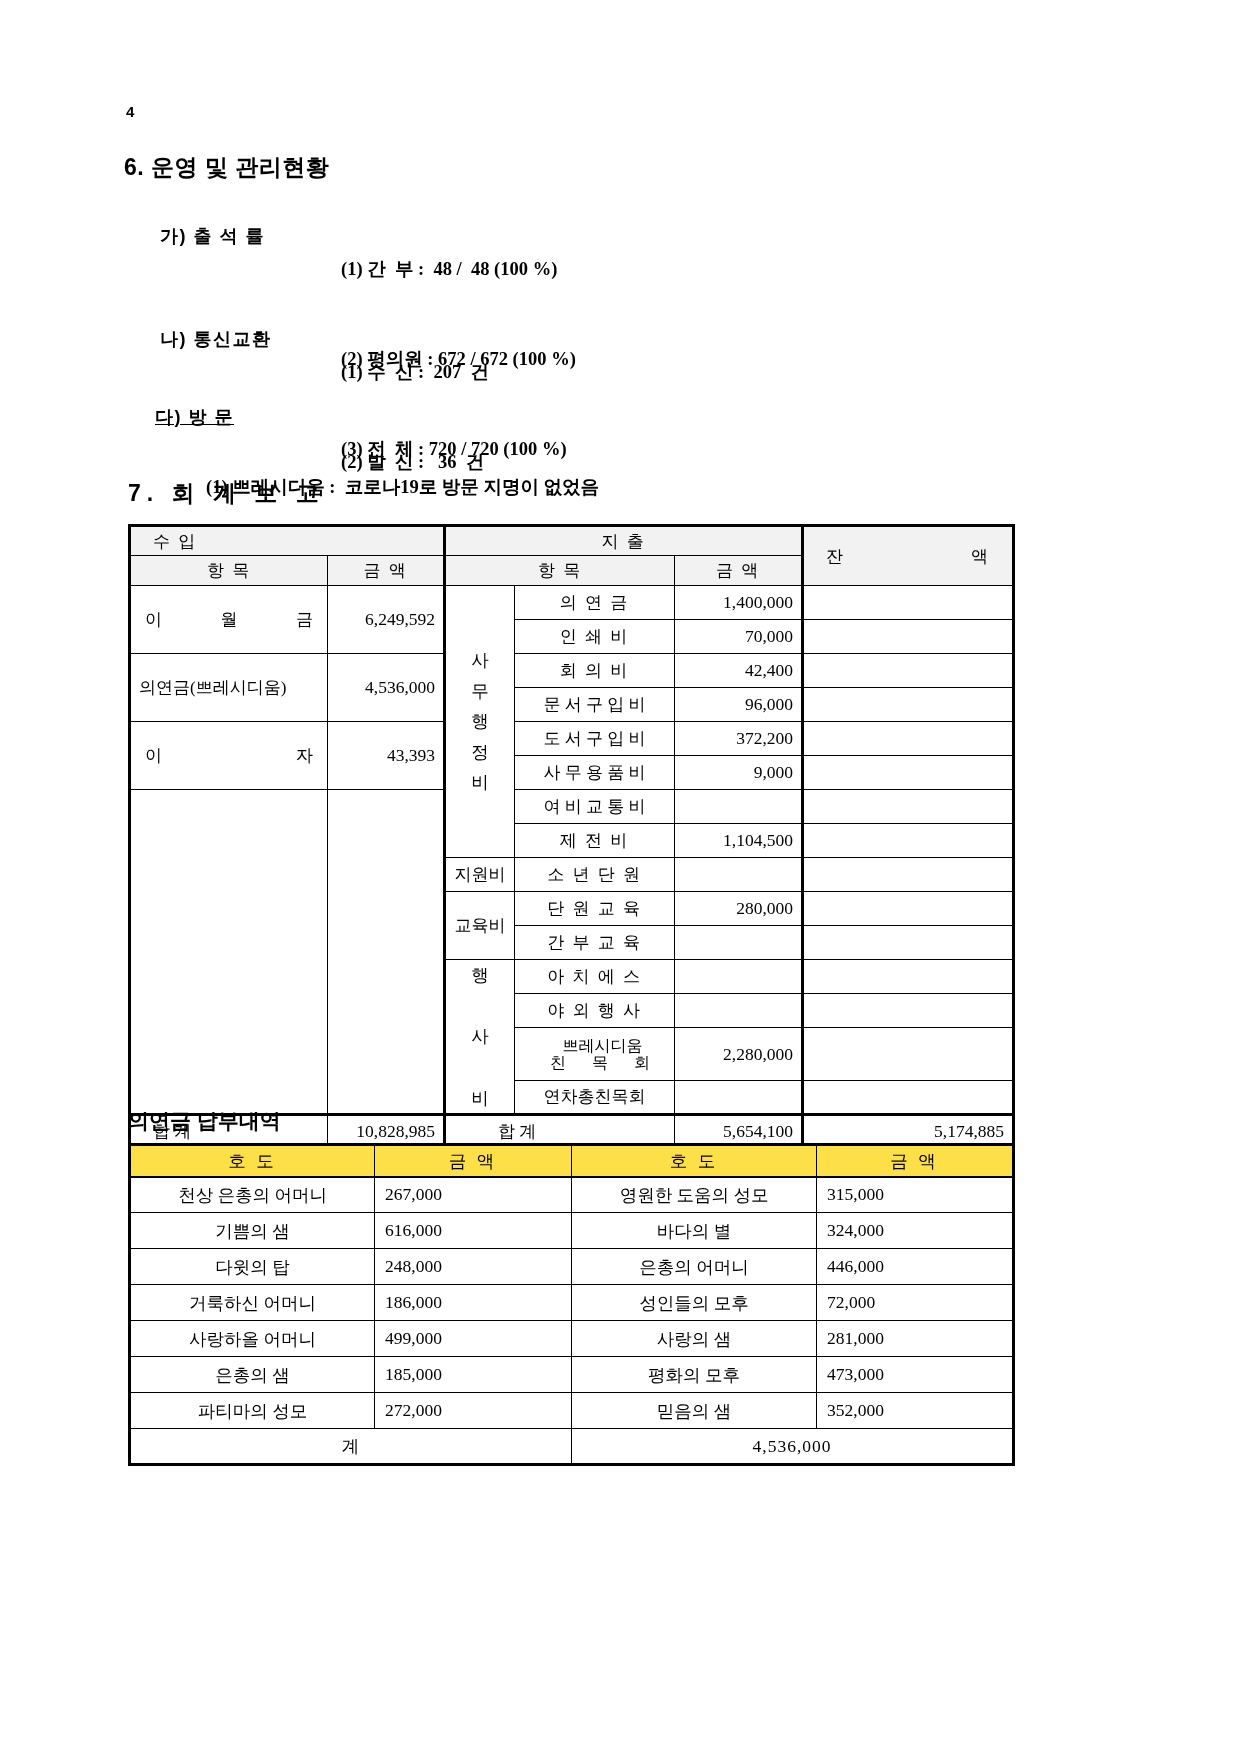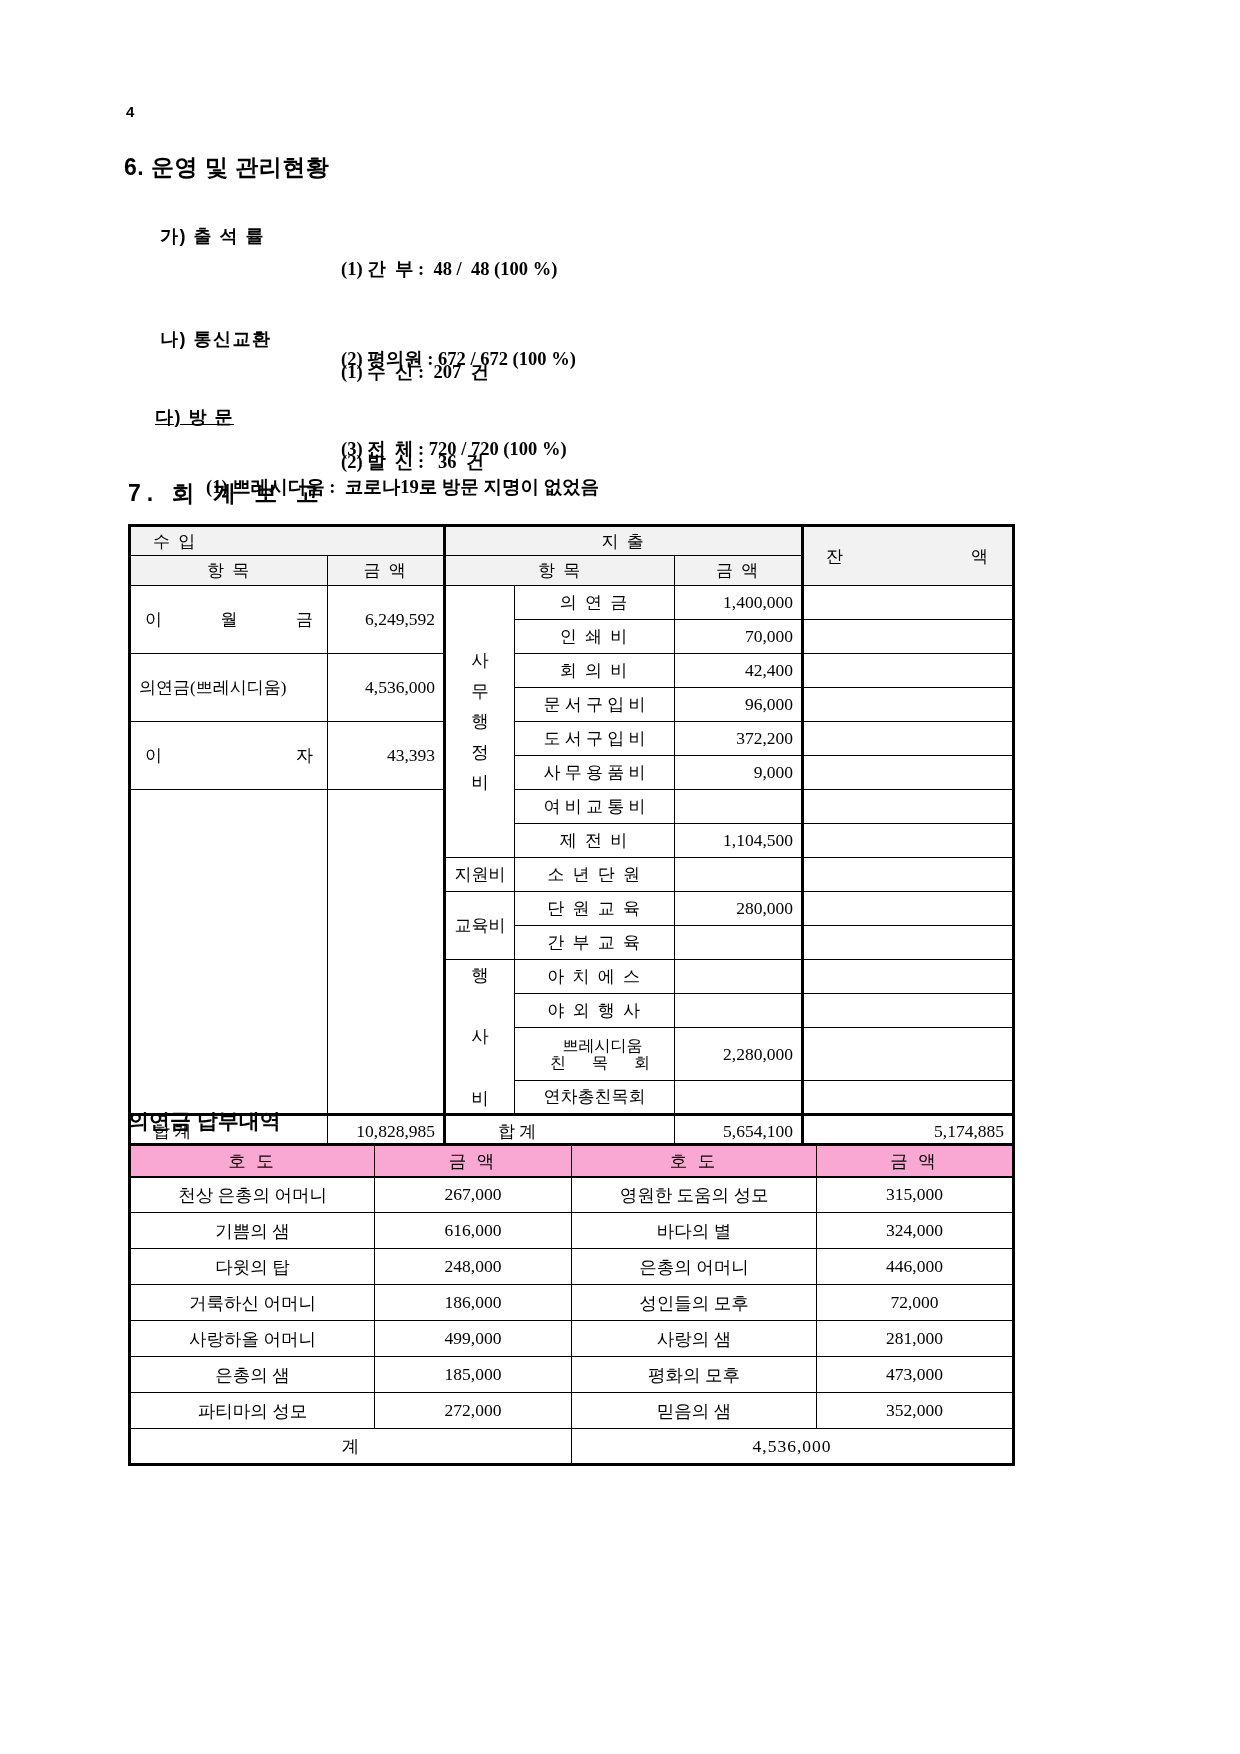--- a/index.html
+++ b/index.html
@@ -160,23 +160,23 @@
     font-size: 17.5px;
   }
   table.don td {
     border: 1px solid #000;
     height: 36px;
     box-sizing: border-box;
     padding: 0 10px;
     text-align: center;
     vertical-align: middle;
   }
-  table.don td.amt { text-align: center; }
+  table.don td.amt { text-align: left; }
   table.don tr.head td {
-    background: #f9a8d4;
+    background: #fde047;
     letter-spacing: 3px;
     height: 32px;
     border-bottom: 2px solid #000;
   }
   table.don tr.head td:first-child { border-left: 3px solid #000; }
   table.don tr.head td:last-child { border-right: 3px solid #000; }
   table.don tr.head { border-top: 3px solid #000; }
   table.don tr.body td:first-child { border-left: 3px solid #000; }
   table.don tr.body td:last-child { border-right: 3px solid #000; }
   table.don tr.total td {

